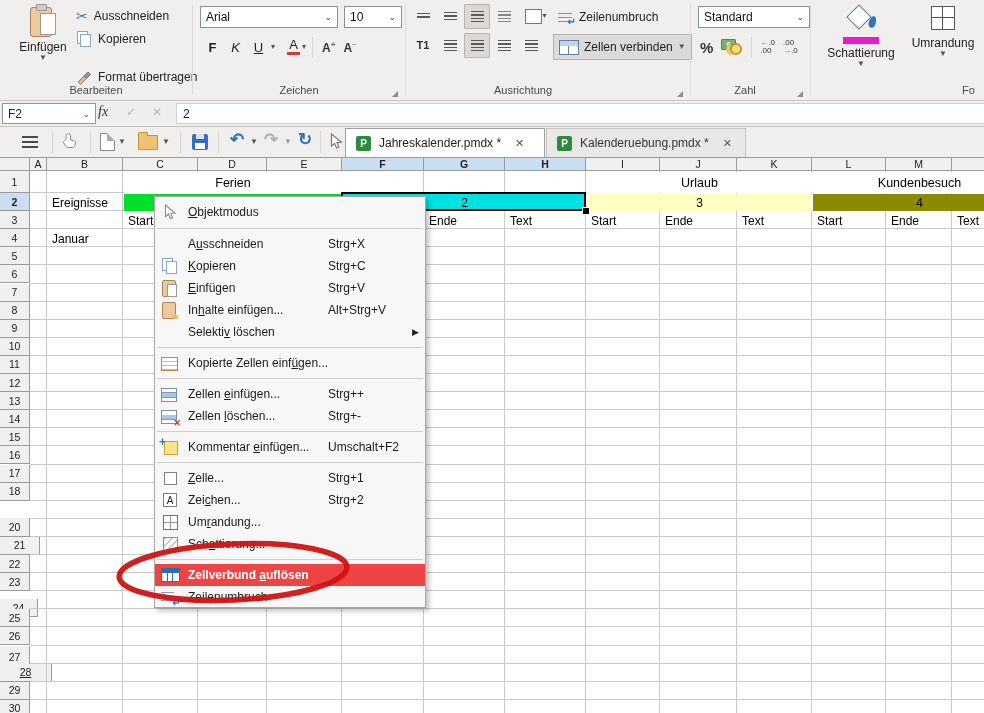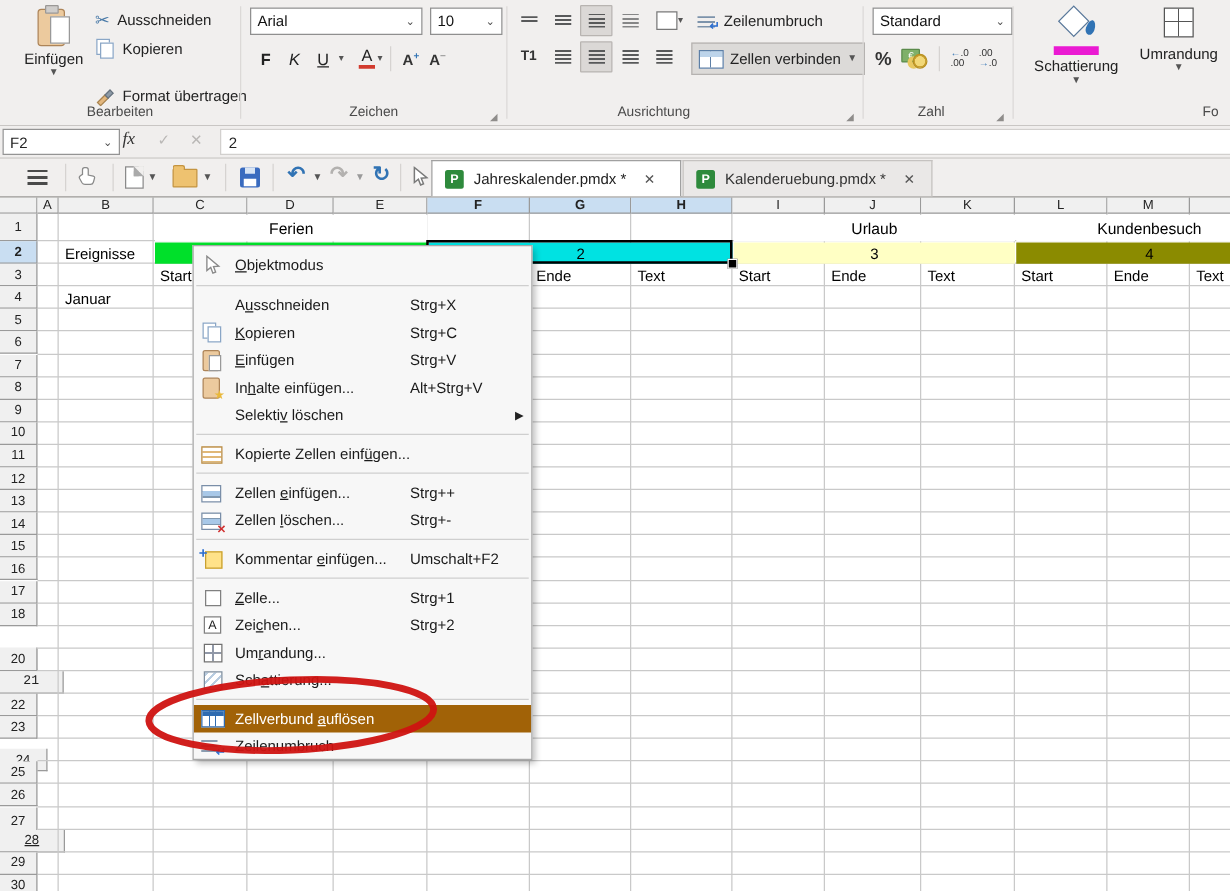--- a/index.html
+++ b/index.html
@@ -362,21 +362,21 @@
       <div class="hdr" style="left: 0px; top: 198.9px; width: 30px; height: 18.1px;">11</div>
       <div class="hdr" style="left: 0px; top: 217px; width: 30px; height: 18.1px;">12</div>
       <div class="hdr" style="left: 0px; top: 235.1px; width: 30px; height: 18.1px;">13</div>
       <div class="hdr" style="left: 0px; top: 253.2px; width: 30px; height: 18.1px;">14</div>
       <div class="hdr" style="left: 0px; top: 271.3px; width: 30px; height: 18.1px;">15</div>
       <div class="hdr" style="left: 0px; top: 289.4px; width: 30px; height: 18.1px;">16</div>
       <div class="hdr" style="left: 0px; top: 307.5px; width: 30px; height: 18.1px;">17</div>
       <div class="hdr" style="left: 0px; top: 325.6px; width: 30px; height: 18.1px;">18</div>
       <div class="hdr" style="left: 0px; top: 361px; width: 30px; height: 18.1px;">19</div>
       <div class="hdr" style="left: 0px; top: 361.8px; width: 30px; height: 18.1px;">20</div>
-      <div class="hdr" style="left: 0px; top: 379.9px; width: 51px; height: 18.1px; font-family: Liberation Mono, monospace;">21</div>
+      <div class="hdr" style="left: 0px; top: 379.9px; width: 40px; height: 18.1px;">21</div>
       <div class="hdr" style="left: 0px; top: 398px; width: 30px; height: 18.1px;">22</div>
       <div class="hdr" style="left: 0px; top: 416.1px; width: 30px; height: 18.1px;">23</div>
       <div class="hdr" style="left: 0px; top: 434.2px; width: 38px; height: 18.1px; margin-top: 8px;">24</div>
       <div class="hdr" style="left: 0px; top: 452.3px; width: 30px; height: 18.1px;">25</div>
       <div class="hdr" style="left: 0px; top: 470.4px; width: 30px; height: 18.1px;">26</div>
       <div class="hdr" style="left: 0px; top: 488.5px; width: 30px; height: 24px;">27</div>
       <div class="hdr" style="left: 0px; top: 506.6px; width: 52px; height: 18.1px; text-decoration: underline;">28</div>
       <div class="hdr" style="left: 0px; top: 524.7px; width: 30px; height: 18.1px;">29</div>
       <div class="hdr" style="left: 0px; top: 542.8px; width: 30px; height: 18.1px;">30</div>
       <div class="gline" style="left: 46px; top: 14px; width: 1px; height: 542px;"></div>
@@ -516,21 +516,21 @@
       </div>
       <div class="mitem">
         <div class="mi mi-border"></div>
         <div class="mlabel">Um<u>r</u>andung...</div>
       </div>
       <div class="mitem">
         <div class="mi mi-shading"></div>
         <div class="mlabel">Sch<u>a</u>ttierung...</div>
       </div>
       <div class="msep"></div>
-      <div class="mitem hl" style="background: #a16207;">
+      <div class="mitem hl" style="background: #ef4444; font-weight: bold;">
         <div class="mi mi-unmerge"></div>
         <div class="mlabel">Zellverbund <u>a</u>uflösen</div>
       </div>
       <div class="mitem">
         <div class="mi mi-wrap"></div>
         <div class="mlabel">Zeilenumbruch</div>
       </div>
     </div>
 
   <svg id="annot" width="255" height="76">

